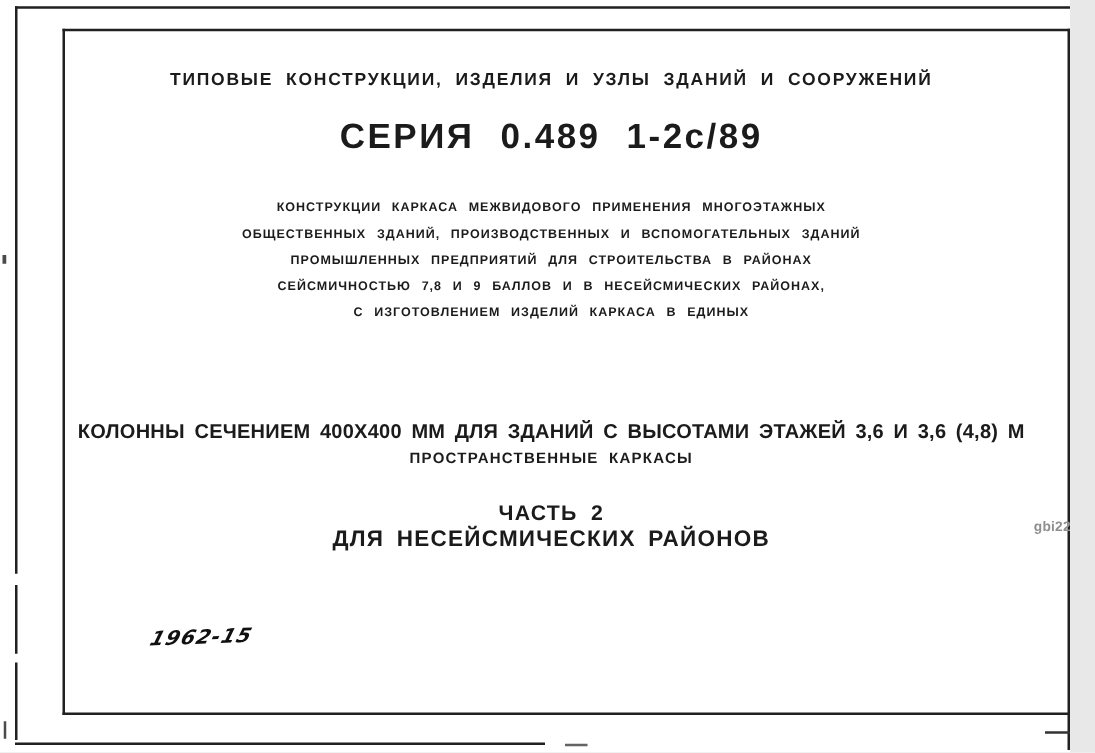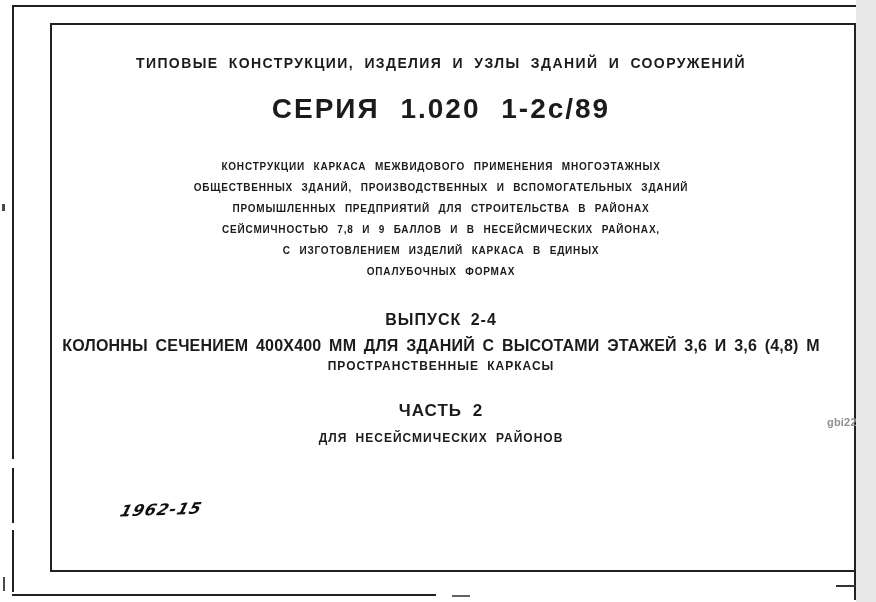--- a/index.html
+++ b/index.html
@@ -42,21 +42,21 @@
   .catalog     { top: 55px;  font-size: 14px; letter-spacing: 1.4px; word-spacing: 5px; }
   .series      { top: 93px;  font-size: 28px; letter-spacing: 2px;   word-spacing: 11px; }
   .desc        { font-size: 10px; letter-spacing: 0.8px; word-spacing: 5px; }
   .d0 { top: 161px; } .d1 { top: 182px; text-align: center; } .d2 { top: 203px; }
   .d3 { top: 224px; } .d4 { top: 245px; } .d5 { top: 266px; }
   .issue-title { top: 311px; font-size: 16px; letter-spacing: 1px; word-spacing: 4px; }
   .is0         { top: 337px; font-size: 16px; letter-spacing: 0.2px; word-spacing: 3px; }
   .is1         { top: 359px; font-size: 12px; letter-spacing: 1px; word-spacing: 4px; }
   .is2         { top: 378px; font-size: 16px; letter-spacing: 1px; word-spacing: 4px; }
   .part-title  { top: 401px; font-size: 17px; letter-spacing: 1px; word-spacing: 5px; }
-  .part-sub    { top: 431px; font-size: 12px; letter-spacing: 1px; word-spacing: 4px; }
+  .part-sub    { top: 421px; font-size: 18px; letter-spacing: 1px; word-spacing: 4px; }
 
   .handwritten {
     position: absolute;
     left: 121px; top: 500px;
     font-family: "DejaVu Sans", sans-serif;
     font-style: italic;
     font-weight: 700;
     font-size: 16px;
     letter-spacing: 1px;
     color: #101010;
@@ -87,30 +87,28 @@
   <div class="ln inner-right"></div>
   <div class="ln inner-bottom"></div>
   <div class="gap gap1"></div>
   <div class="gap gap2"></div>
   <div class="artifact edge-tick-1"></div>
   <div class="artifact edge-tick-2"></div>
   <div class="artifact br-dash"></div>
 
   <div class="t catalog">ТИПОВЫЕ КОНСТРУКЦИИ, ИЗДЕЛИЯ И УЗЛЫ ЗДАНИЙ И СООРУЖЕНИЙ</div>
 
-  <div class="t series">СЕРИЯ 1.020 1-2с/89</div>
+  <div class="t series">СЕРИЯ 0.489 1-2с/89</div>
 
   <div class="t desc d0">КОНСТРУКЦИИ КАРКАСА МЕЖВИДОВОГО ПРИМЕНЕНИЯ МНОГОЭТАЖНЫХ</div>
   <div class="t desc d1">ОБЩЕСТВЕННЫХ ЗДАНИЙ, ПРОИЗВОДСТВЕННЫХ И ВСПОМОГАТЕЛЬНЫХ ЗДАНИЙ</div>
   <div class="t desc d2">ПРОМЫШЛЕННЫХ ПРЕДПРИЯТИЙ ДЛЯ СТРОИТЕЛЬСТВА В РАЙОНАХ</div>
   <div class="t desc d3">СЕЙСМИЧНОСТЬЮ 7,8 И 9 БАЛЛОВ И В НЕСЕЙСМИЧЕСКИХ РАЙОНАХ,</div>
   <div class="t desc d4">С ИЗГОТОВЛЕНИЕМ ИЗДЕЛИЙ КАРКАСА В ЕДИНЫХ</div>
-  <div class="t desc d5">ОПАЛУБОЧНЫХ ФОРМАХ</div>
 
-  <div class="t issue-title">ВЫПУСК 2-4</div>
   <div class="t is0">КОЛОННЫ СЕЧЕНИЕМ 400Х400 ММ ДЛЯ ЗДАНИЙ С ВЫСОТАМИ ЭТАЖЕЙ 3,6 И 3,6 (4,8) М</div>
   <div class="t is1">ПРОСТРАНСТВЕННЫЕ КАРКАСЫ</div>
 
   <div class="t part-title">ЧАСТЬ 2</div>
   <div class="t part-sub">ДЛЯ НЕСЕЙСМИЧЕСКИХ РАЙОНОВ</div>
 
   <div class="handwritten">1962-15</div>
 
   <div class="watermark">gbi22.ru</div>
 

